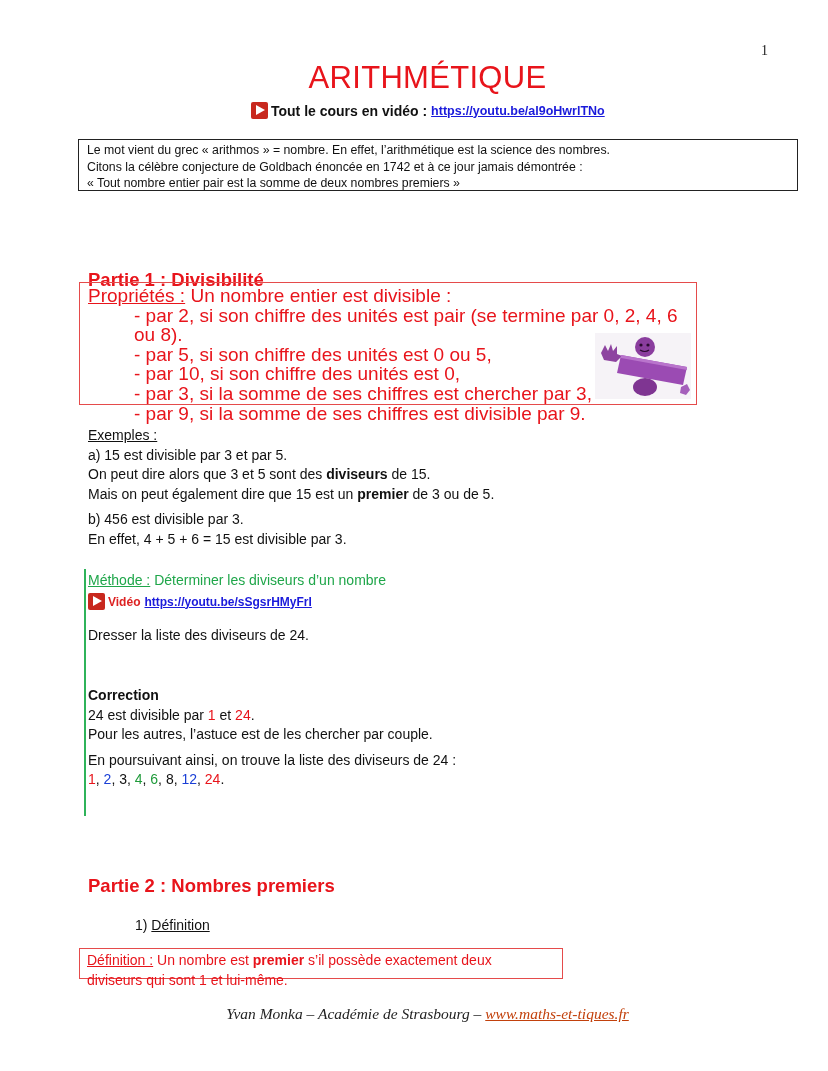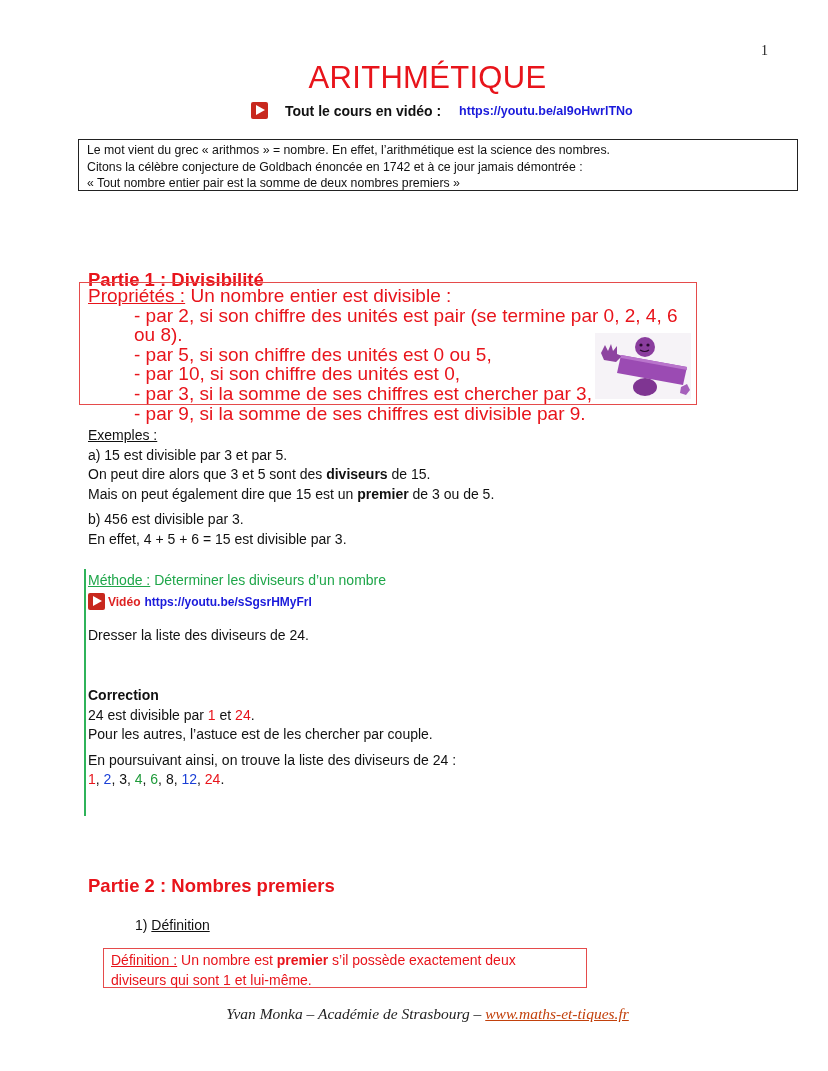--- a/index.html
+++ b/index.html
@@ -1,38 +1,38 @@
 <!DOCTYPE html>
 <html><head>
 <meta charset="utf-8">
 <style>
   html, body { margin: 0; padding: 0; background: #ffffff; }
   body { width: 828px; height: 1071px; position: relative; overflow: hidden;
          font-family: "Liberation Sans", "DejaVu Sans", sans-serif; color: #111; }
   .abs { position: absolute; }
   .page-num { left: 761px; top: 43px; font-family: "Liberation Serif", serif; font-size: 14px; color: #222; }
   .title { left: 0; width: 855px; top: 60px; text-align: center; font-size: 31px; color: #e8141b; letter-spacing: 0.3px; }
-  .video-line { left: 251px; top: 102px; font-size: 14px; font-weight: bold; color: #111; display: flex; align-items: center; white-space: nowrap; gap: 14px; }
+  .video-line { left: 251px; top: 102px; font-size: 14px; font-weight: bold; color: #111; display: flex; align-items: center; white-space: nowrap; }
   .yt-icon { display: inline-block; width: 17px; height: 17px; background: #c8281e; border-radius: 2px; position: relative; margin-right: 3px; }
   .yt-icon::after { content: ""; position: absolute; left: 5px; top: 3px; border-left: 9px solid #fff; border-top: 5.5px solid transparent; border-bottom: 5.5px solid transparent; }
-  .video-line a, .video-link a { color: #1a1adb; font-size: 12.5px; margin-left: 4px; }
+  .video-line a, .video-link a { color: #1a1adb; text-decoration: underline; font-size: 12.5px; margin-left: 4px; }
   .intro-box { left: 78px; top: 139px; width: 720px; height: 52px; border: 1.3px solid #222; padding: 2px 0 0 8px; box-sizing: border-box; font-size: 12.3px; line-height: 16.5px; color: #111; }
   .part-title { font-size: 18.5px; font-weight: bold; color: #e8141b; }
   .props-box { left: 79px; top: 282px; width: 618px; height: 123px; border: 1.3px solid #e54b4b; box-sizing: border-box; padding: 3px 0 0 8px; font-size: 19px; line-height: 19.6px; color: #e8141b; }
   .props-box .indent { padding-left: 46px; }
   .u { text-decoration: underline; }
   .mascot { position: absolute; left: 515px; top: 50px; width: 96px; height: 66px; }
   .body-text { font-size: 14px; line-height: 19.6px; color: #111; }
   .green { color: #1fa64a; }
   .method-bar { left: 84px; top: 569px; width: 1.5px; height: 247px; background: #2fb35a; }
   .video-link { left: 88px; top: 593px; display: flex; align-items: center; font-size: 12px; font-weight: bold; color: #d22; }
   .red { color: #e8141b; }
   .blue { color: #1a3fd6; }
   .dgreen { color: #1f9a3a; }
-  .def-box { left: 79px; top: 948px; width: 484px; height: 40px; border: 1.3px solid #e54b4b; box-sizing: border-box; padding: 2px 0 0 7px; font-size: 14px; line-height: 19.6px; color: #e8141b; margin-left: 24px; }
+  .def-box { left: 79px; top: 948px; width: 484px; height: 31px; border: 1.3px solid #e54b4b; box-sizing: border-box; padding: 2px 0 0 7px; font-size: 14px; line-height: 19.6px; color: #e8141b; }
   .footer { left: 0; width: 855px; top: 1005px; text-align: center; font-family: "Liberation Serif", serif; font-style: italic; font-size: 15.5px; color: #222; }
   .footer a { color: #c2410c; text-decoration: underline; }
 </style>
 </head>
 <body>
 
 <div class="abs page-num">1</div>
 
 <div class="abs title">ARITHMÉTIQUE</div>
 

